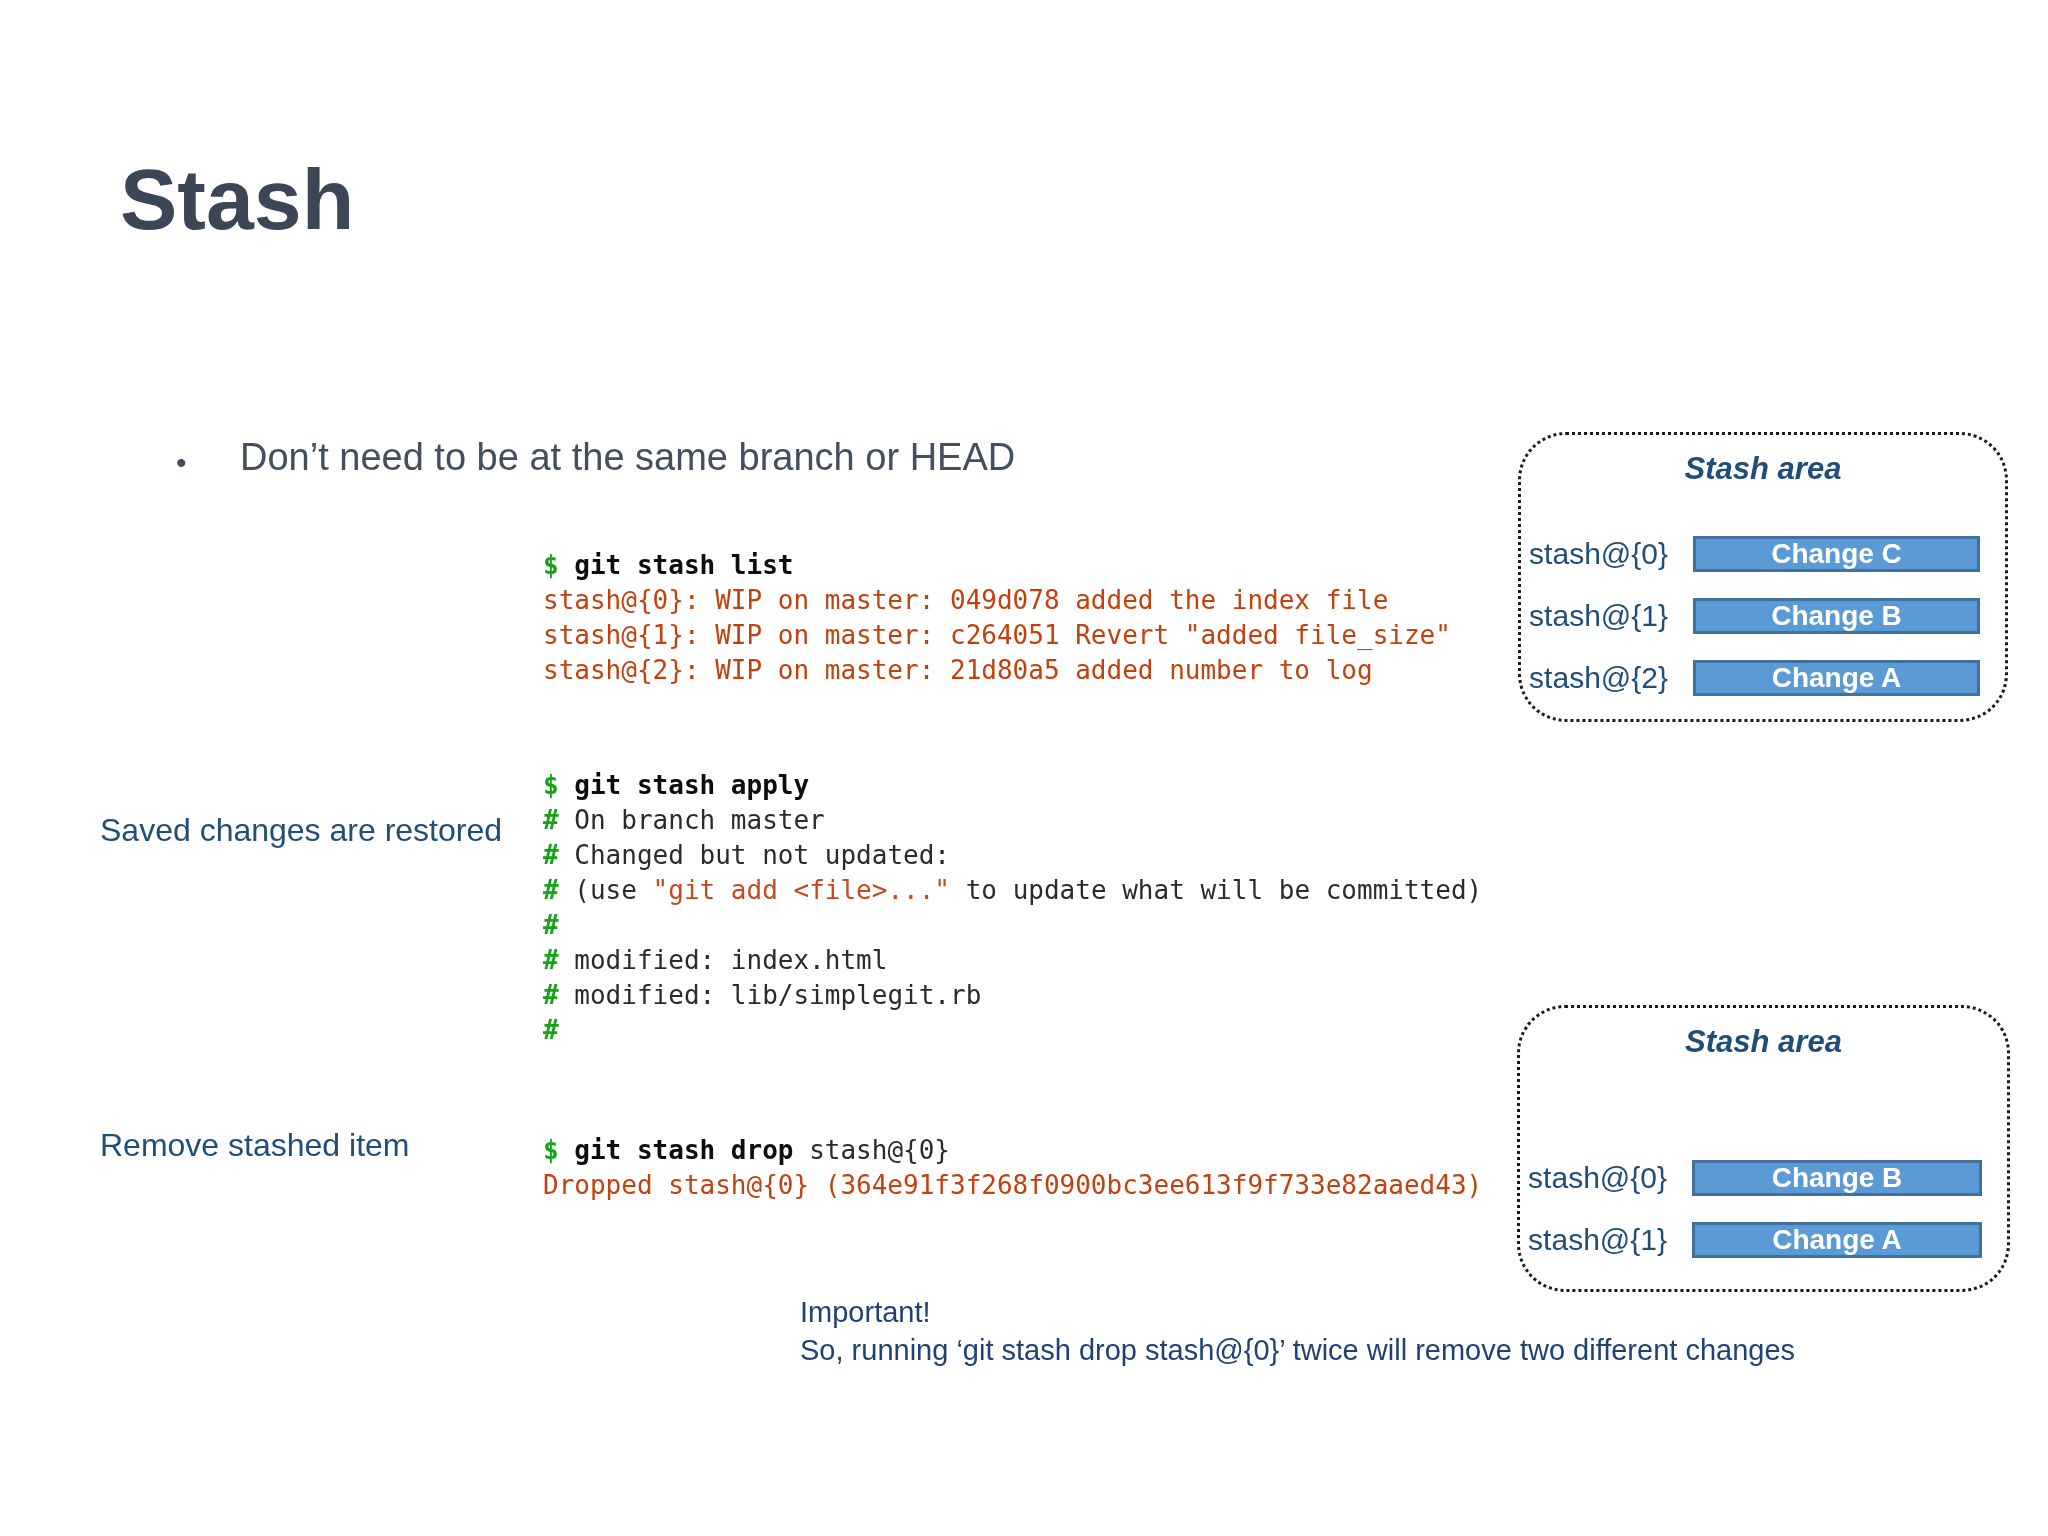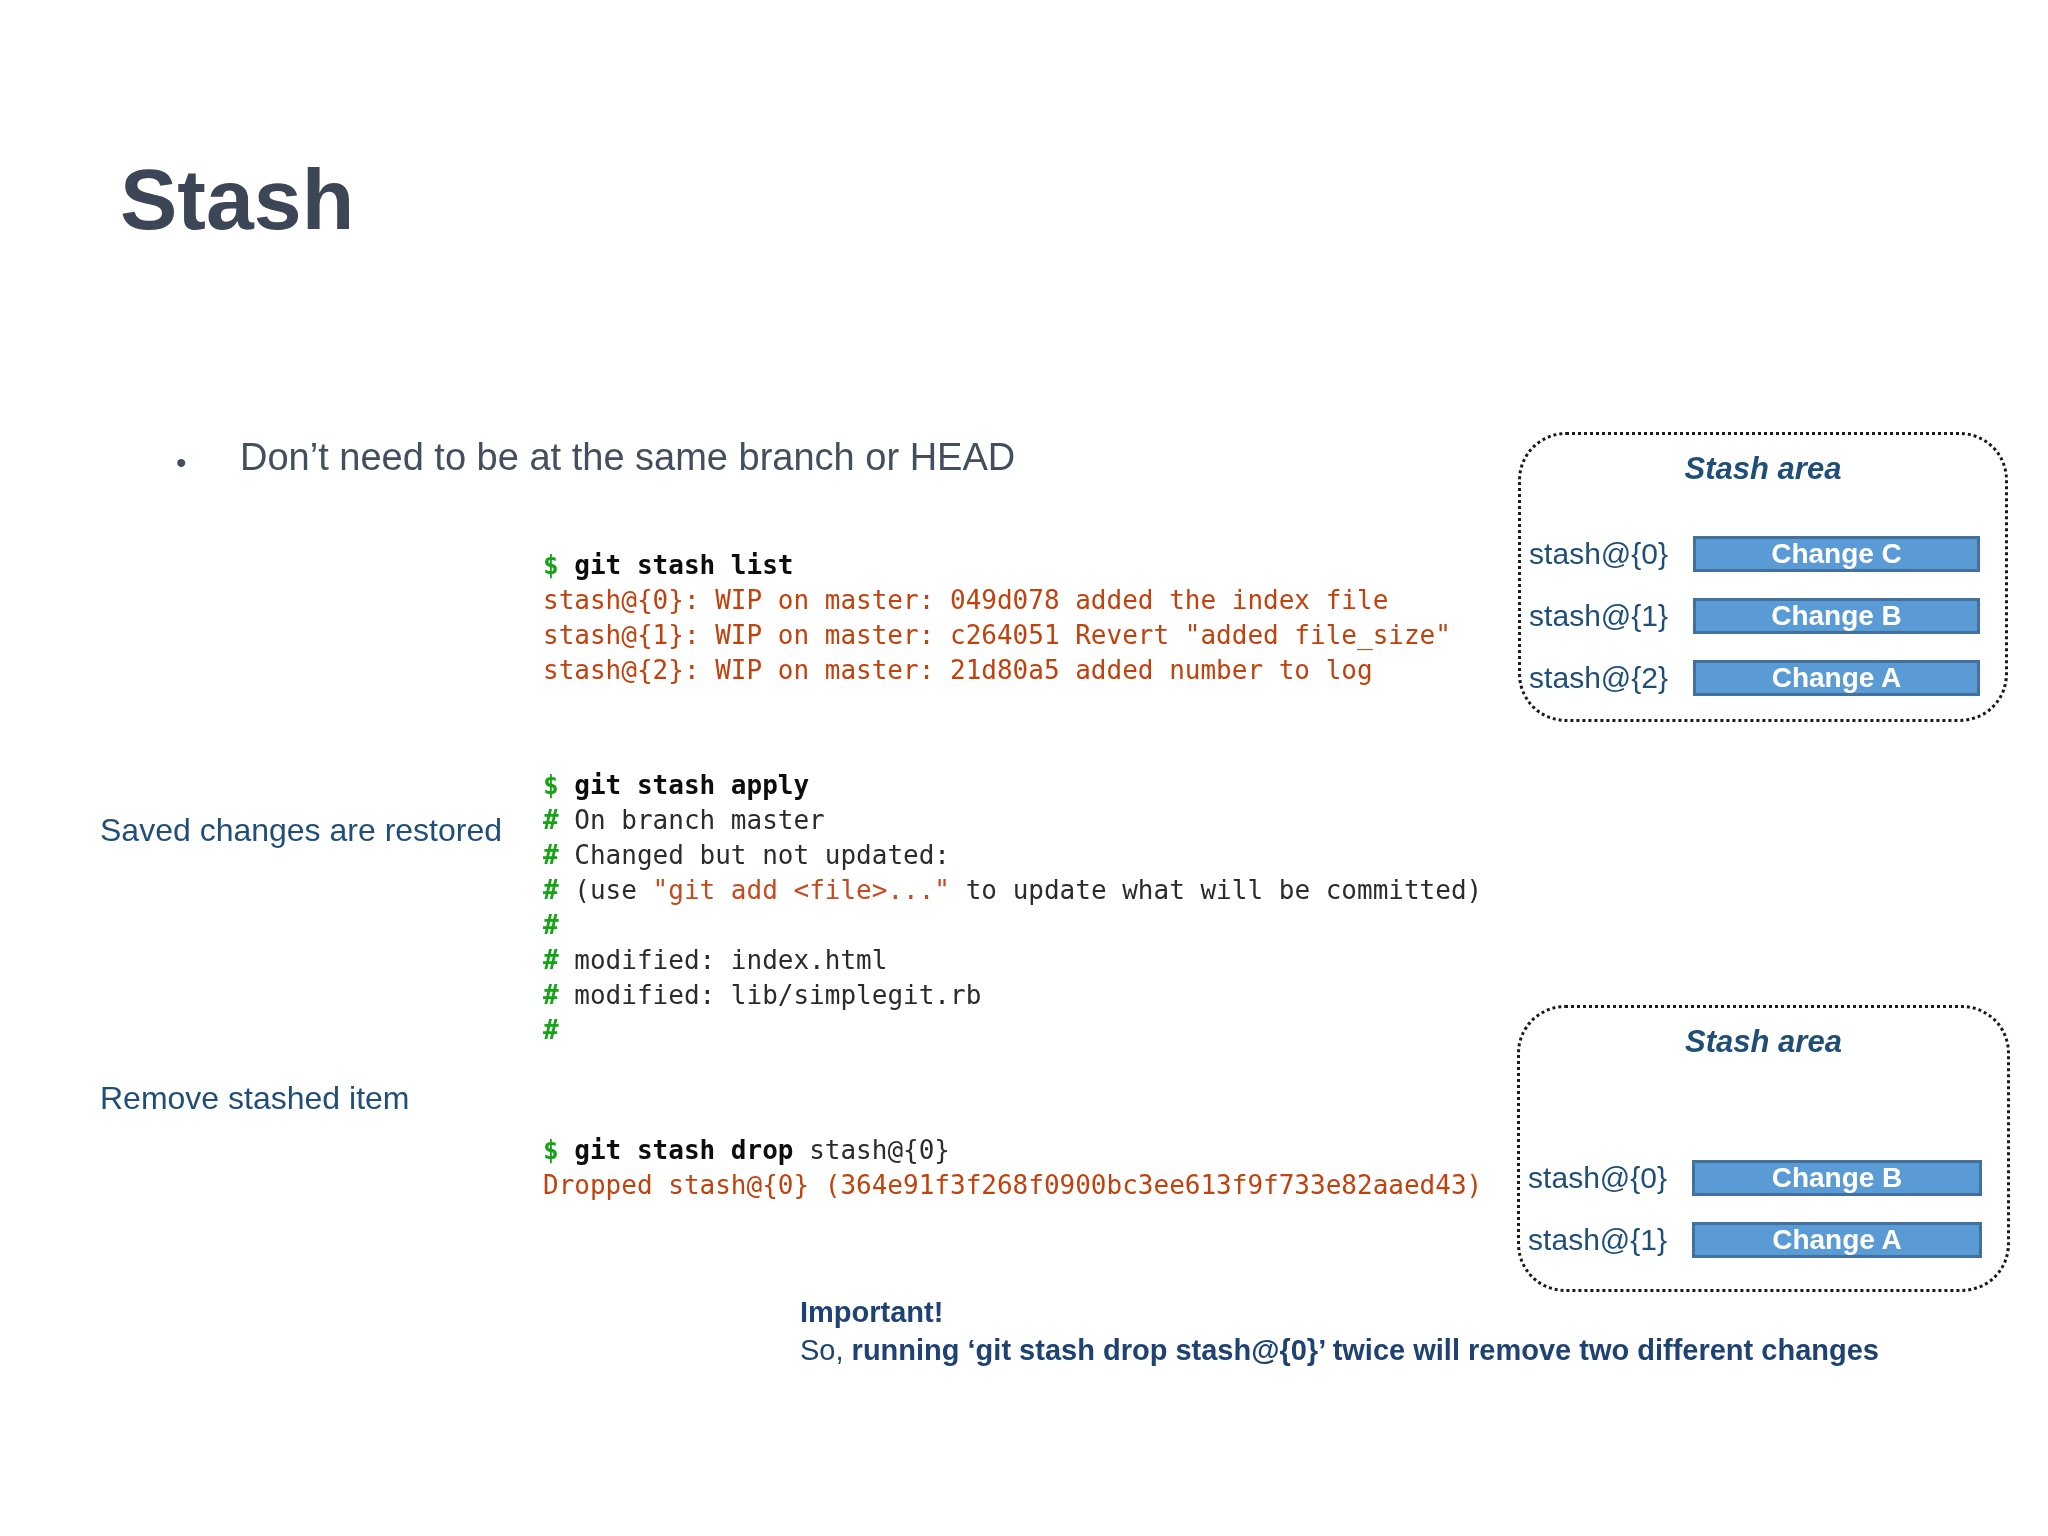--- a/index.html
+++ b/index.html
@@ -22,21 +22,21 @@
   }
   .bullet-text{
     position:absolute;left:240px;top:436px;
     font-size:38px;color:var(--body-color,#434E5E);
   }
   .side-label{
     position:absolute;left:100px;
     font-size:32px;color:var(--navy,#1F4E79);text-align:center;
   }
   #label-restored{top:812px;}
-  #label-remove{top:1080px;}
+  #label-remove{top:1127px;}
   .code{
     position:absolute;left:543px;
     font-family:"DejaVu Sans Mono","Liberation Mono",monospace;
     font-size:26px;line-height:35px;white-space:pre;
   }
   #code-block-0{top:548px;}
   #code-block-1{top:768px;}
   #code-block-2{top:1133px;}
   .seg-prompt{color:var(--green,#17A317);font-weight:bold;}
   .seg-hash{color:var(--green,#17A317);font-weight:bold;}
@@ -68,21 +68,21 @@
   .stash-chip{
     flex:1;height:36px;box-sizing:border-box;
     background:var(--chip-fill,#5B9BD5);border:3px solid var(--chip-border,#41719C);
     color:#ffffff;font-weight:bold;font-size:28px;
     display:flex;align-items:center;justify-content:center;
   }
   .important{
     position:absolute;left:800px;top:1293px;
     font-size:29px;line-height:38px;color:var(--important-color,#1E4273);
   }
-  .important .bold{font-weight:bold;}
+  .important .bold{font-weight:normal;}
 </style>
 </head>
 <body>
 
 <div class="slide">
 
   <h1 class="title">Stash</h1>
 
 
   <span class="bullet-dot">•</span>

